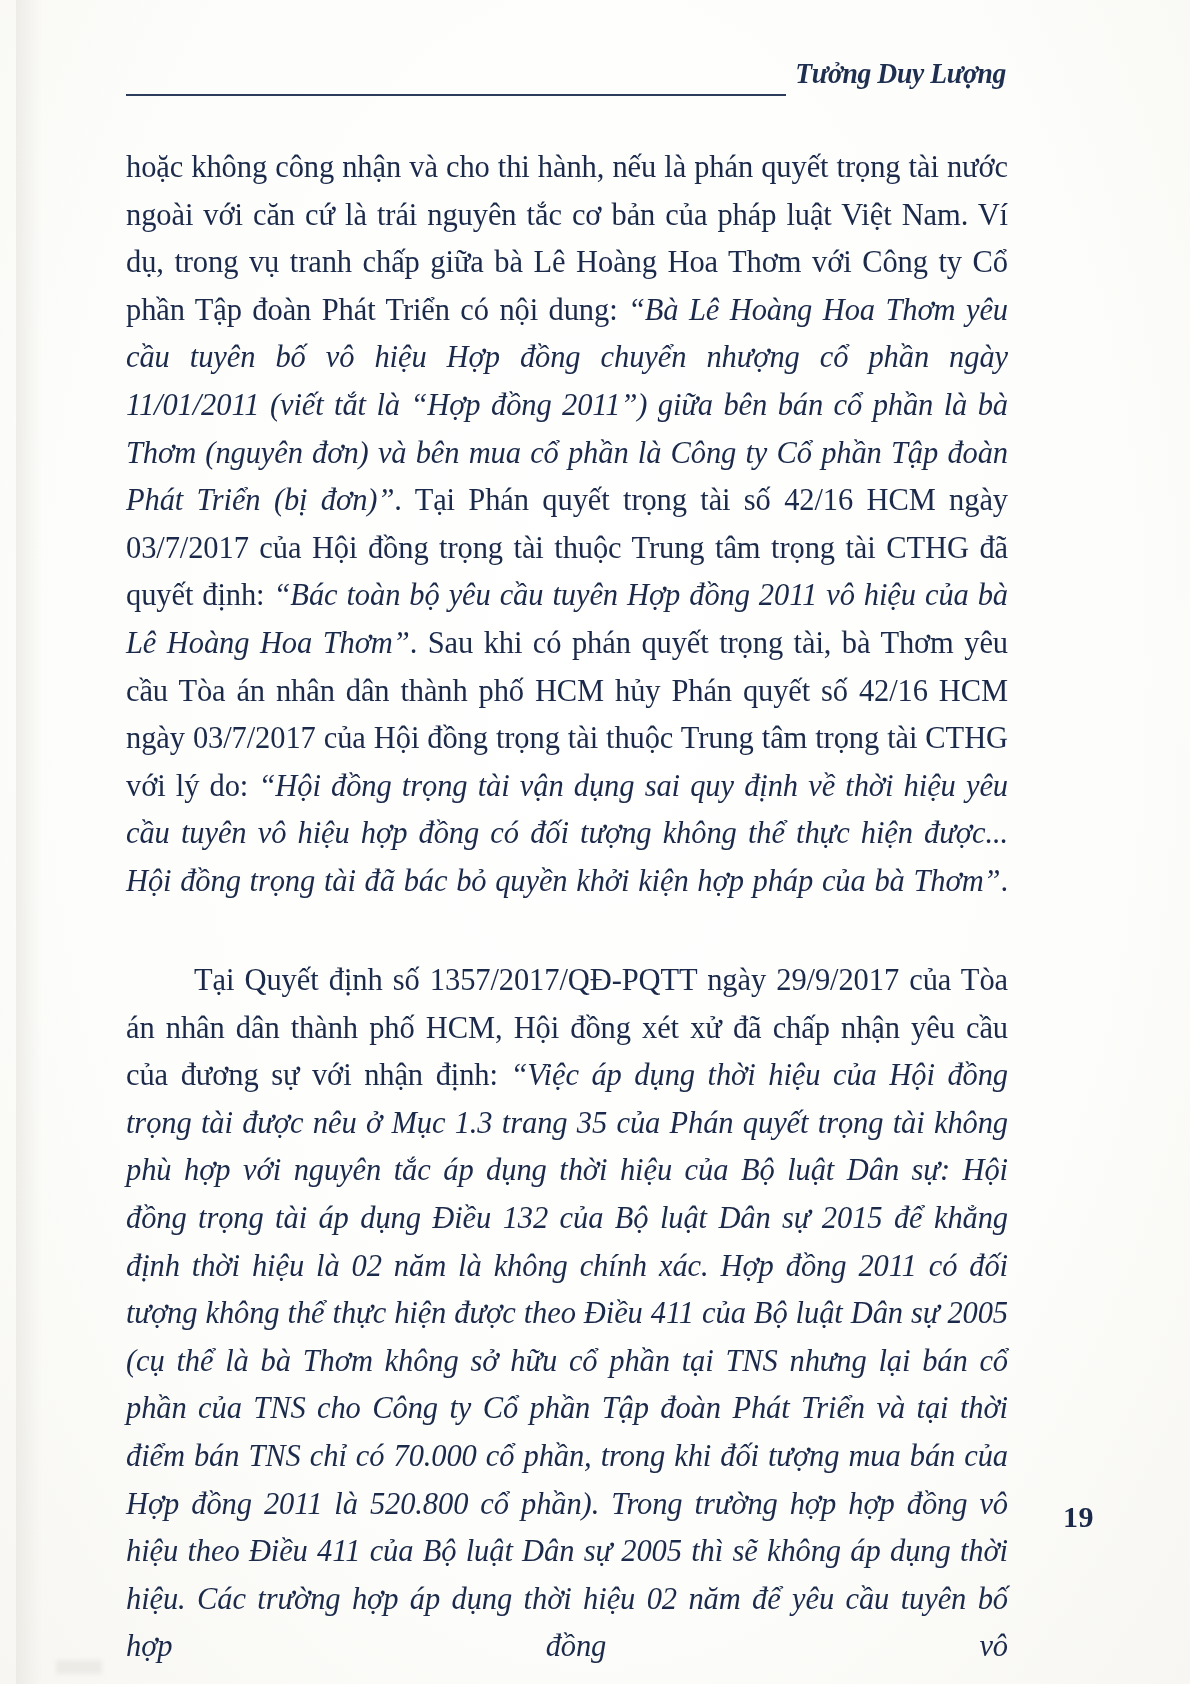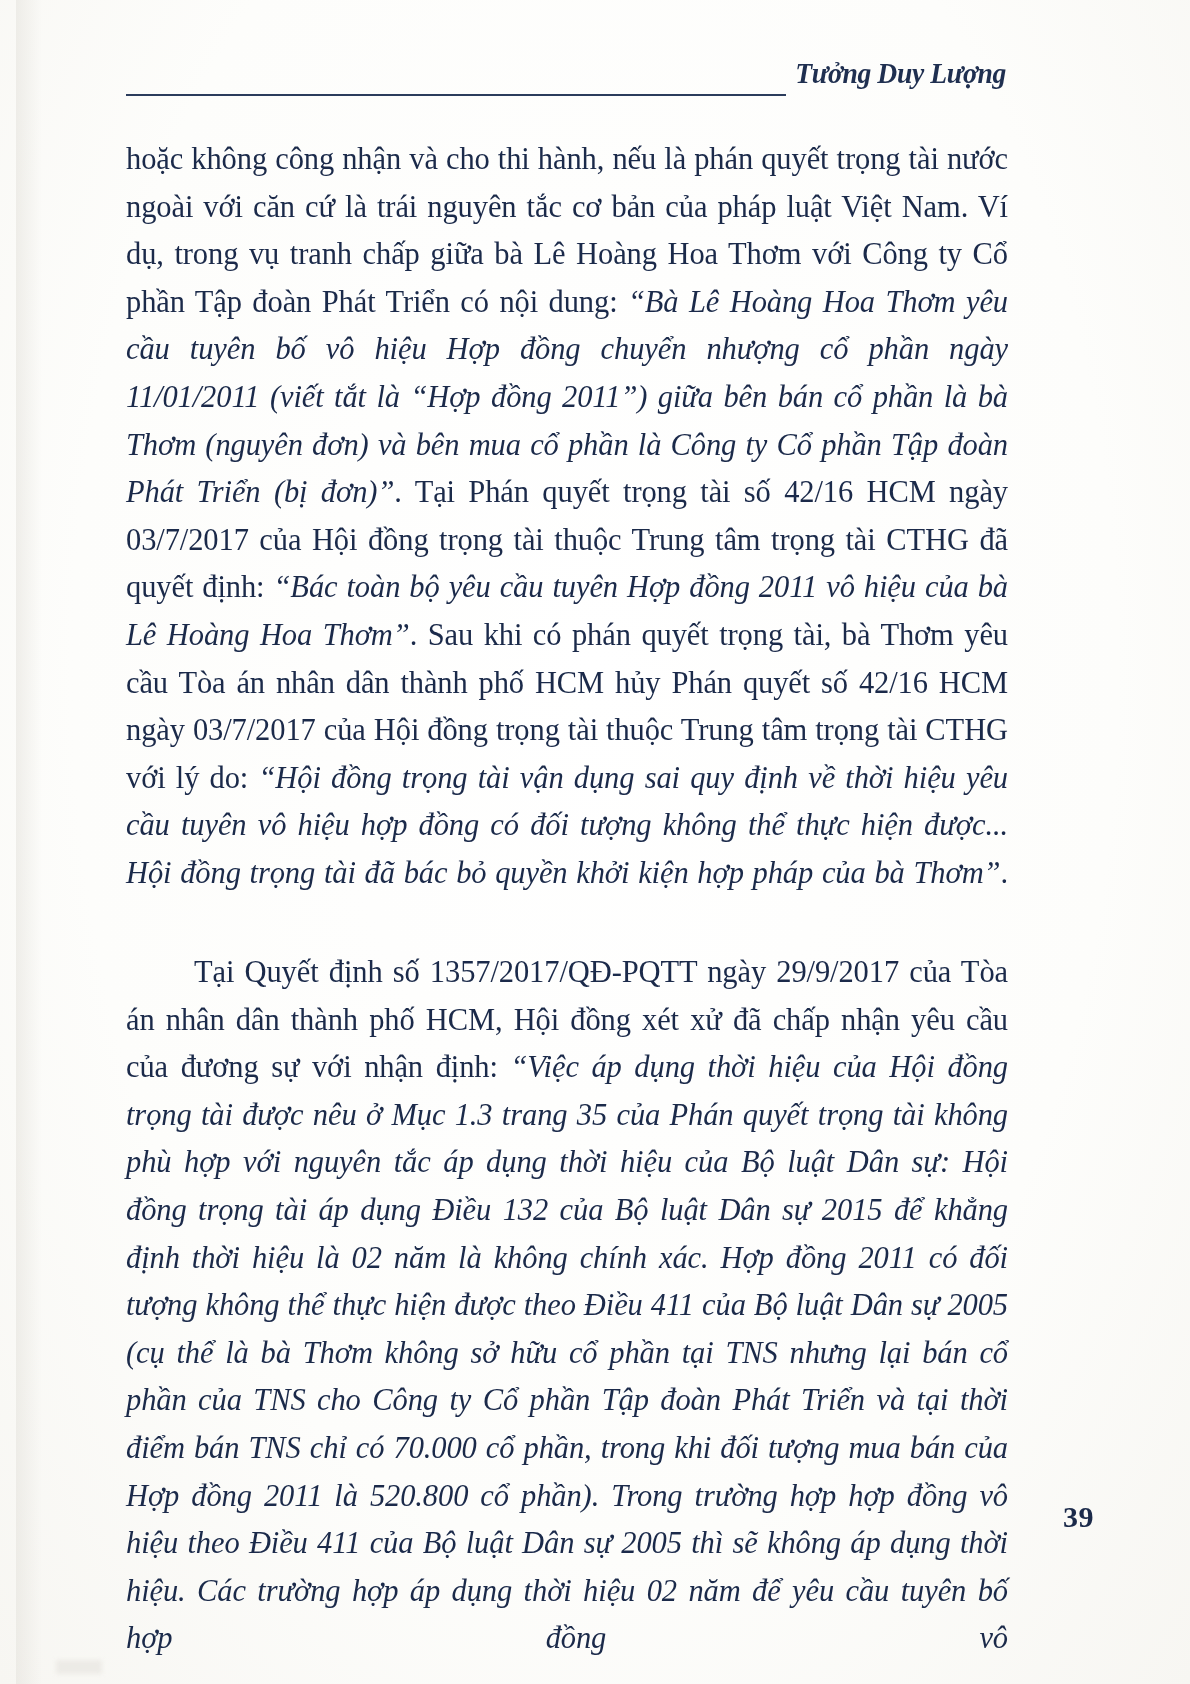--- a/index.html
+++ b/index.html
@@ -65,21 +65,21 @@
 
   
   .body-col {
     position: absolute;
     left: 110px;
     top: 128px;
     width: 882px;
   }
 
   p.para {
-    margin: 8px 0 0 0;
+    margin: 16px 0 0 0;
     font-size: 30.5px;
     line-height: 47.6px;
     text-align: justify;
     text-justify: inter-word;
     color: #1b2a4a;
     letter-spacing: -0.1px;
     word-spacing: 0.4px;
   }
   p.para + p.para {
     margin-top: 4px;
@@ -142,17 +142,17 @@
   <div class="header">
     <div class="header-rule"></div>
     <div class="header-title">Tưởng Duy Lượng</div>
   </div>
 
   <div class="body-col">
     <p class="para">hoặc không công nhận và cho thi hành, nếu là phán quyết trọng tài nước ngoài với căn cứ là trái nguyên tắc cơ bản của pháp luật Việt Nam. Ví dụ, trong vụ tranh chấp giữa bà Lê Hoàng Hoa Thơm với Công ty Cổ phần Tập đoàn Phát Triển có nội dung: <i>“Bà Lê Hoàng Hoa Thơm yêu cầu tuyên bố vô hiệu Hợp đồng chuyển nhượng cổ phần ngày 11/01/2011 (viết tắt là “Hợp đồng 2011”) giữa bên bán cổ phần là bà Thơm (nguyên đơn) và bên mua cổ phần là Công ty Cổ phần Tập đoàn Phát Triển (bị đơn)”</i>. Tại Phán quyết trọng tài số 42/16 HCM ngày 03/7/2017 của Hội đồng trọng tài thuộc Trung tâm trọng tài CTHG đã quyết định: <i>“Bác toàn bộ yêu cầu tuyên Hợp đồng 2011 vô hiệu của bà Lê Hoàng Hoa Thơm”</i>. Sau khi có phán quyết trọng tài, bà Thơm yêu cầu Tòa án nhân dân thành phố HCM hủy Phán quyết số 42/16 HCM ngày 03/7/2017 của Hội đồng trọng tài thuộc Trung tâm trọng tài CTHG với lý do: <i>“Hội đồng trọng tài vận dụng sai quy định về thời hiệu yêu cầu tuyên vô hiệu hợp đồng có đối tượng không thể thực hiện được... Hội đồng trọng tài đã bác bỏ quyền khởi kiện hợp pháp của bà Thơm”</i>.</p>
     <p class="para indent">Tại Quyết định số 1357/2017/QĐ-PQTT ngày 29/9/2017 của Tòa án nhân dân thành phố HCM, Hội đồng xét xử đã chấp nhận yêu cầu của đương sự với nhận định: <i>“Việc áp dụng thời hiệu của Hội đồng trọng tài được nêu ở Mục 1.3 trang 35 của Phán quyết trọng tài không phù hợp với nguyên tắc áp dụng thời hiệu của Bộ luật Dân sự: Hội đồng trọng tài áp dụng Điều 132 của Bộ luật Dân sự 2015 để khẳng định thời hiệu là 02 năm là không chính xác. Hợp đồng 2011 có đối tượng không thể thực hiện được theo Điều 411 của Bộ luật Dân sự 2005 (cụ thể là bà Thơm không sở hữu cổ phần tại TNS nhưng lại bán cổ phần của TNS cho Công ty Cổ phần Tập đoàn Phát Triển và tại thời điểm bán TNS chỉ có 70.000 cổ phần, trong khi đối tượng mua bán của Hợp đồng 2011 là 520.800 cổ phần). Trong trường hợp hợp đồng vô hiệu theo Điều 411 của Bộ luật Dân sự 2005 thì sẽ không áp dụng thời hiệu. Các trường hợp áp dụng thời hiệu 02 năm để yêu cầu tuyên bố hợp đồng vô</i></p>
   </div>
 
-  <div class="page-number">39</div>
+  <div class="page-number">19</div>
 
   <div class="edge-smudge"></div>
 
 </div>
 
 </body></html>

